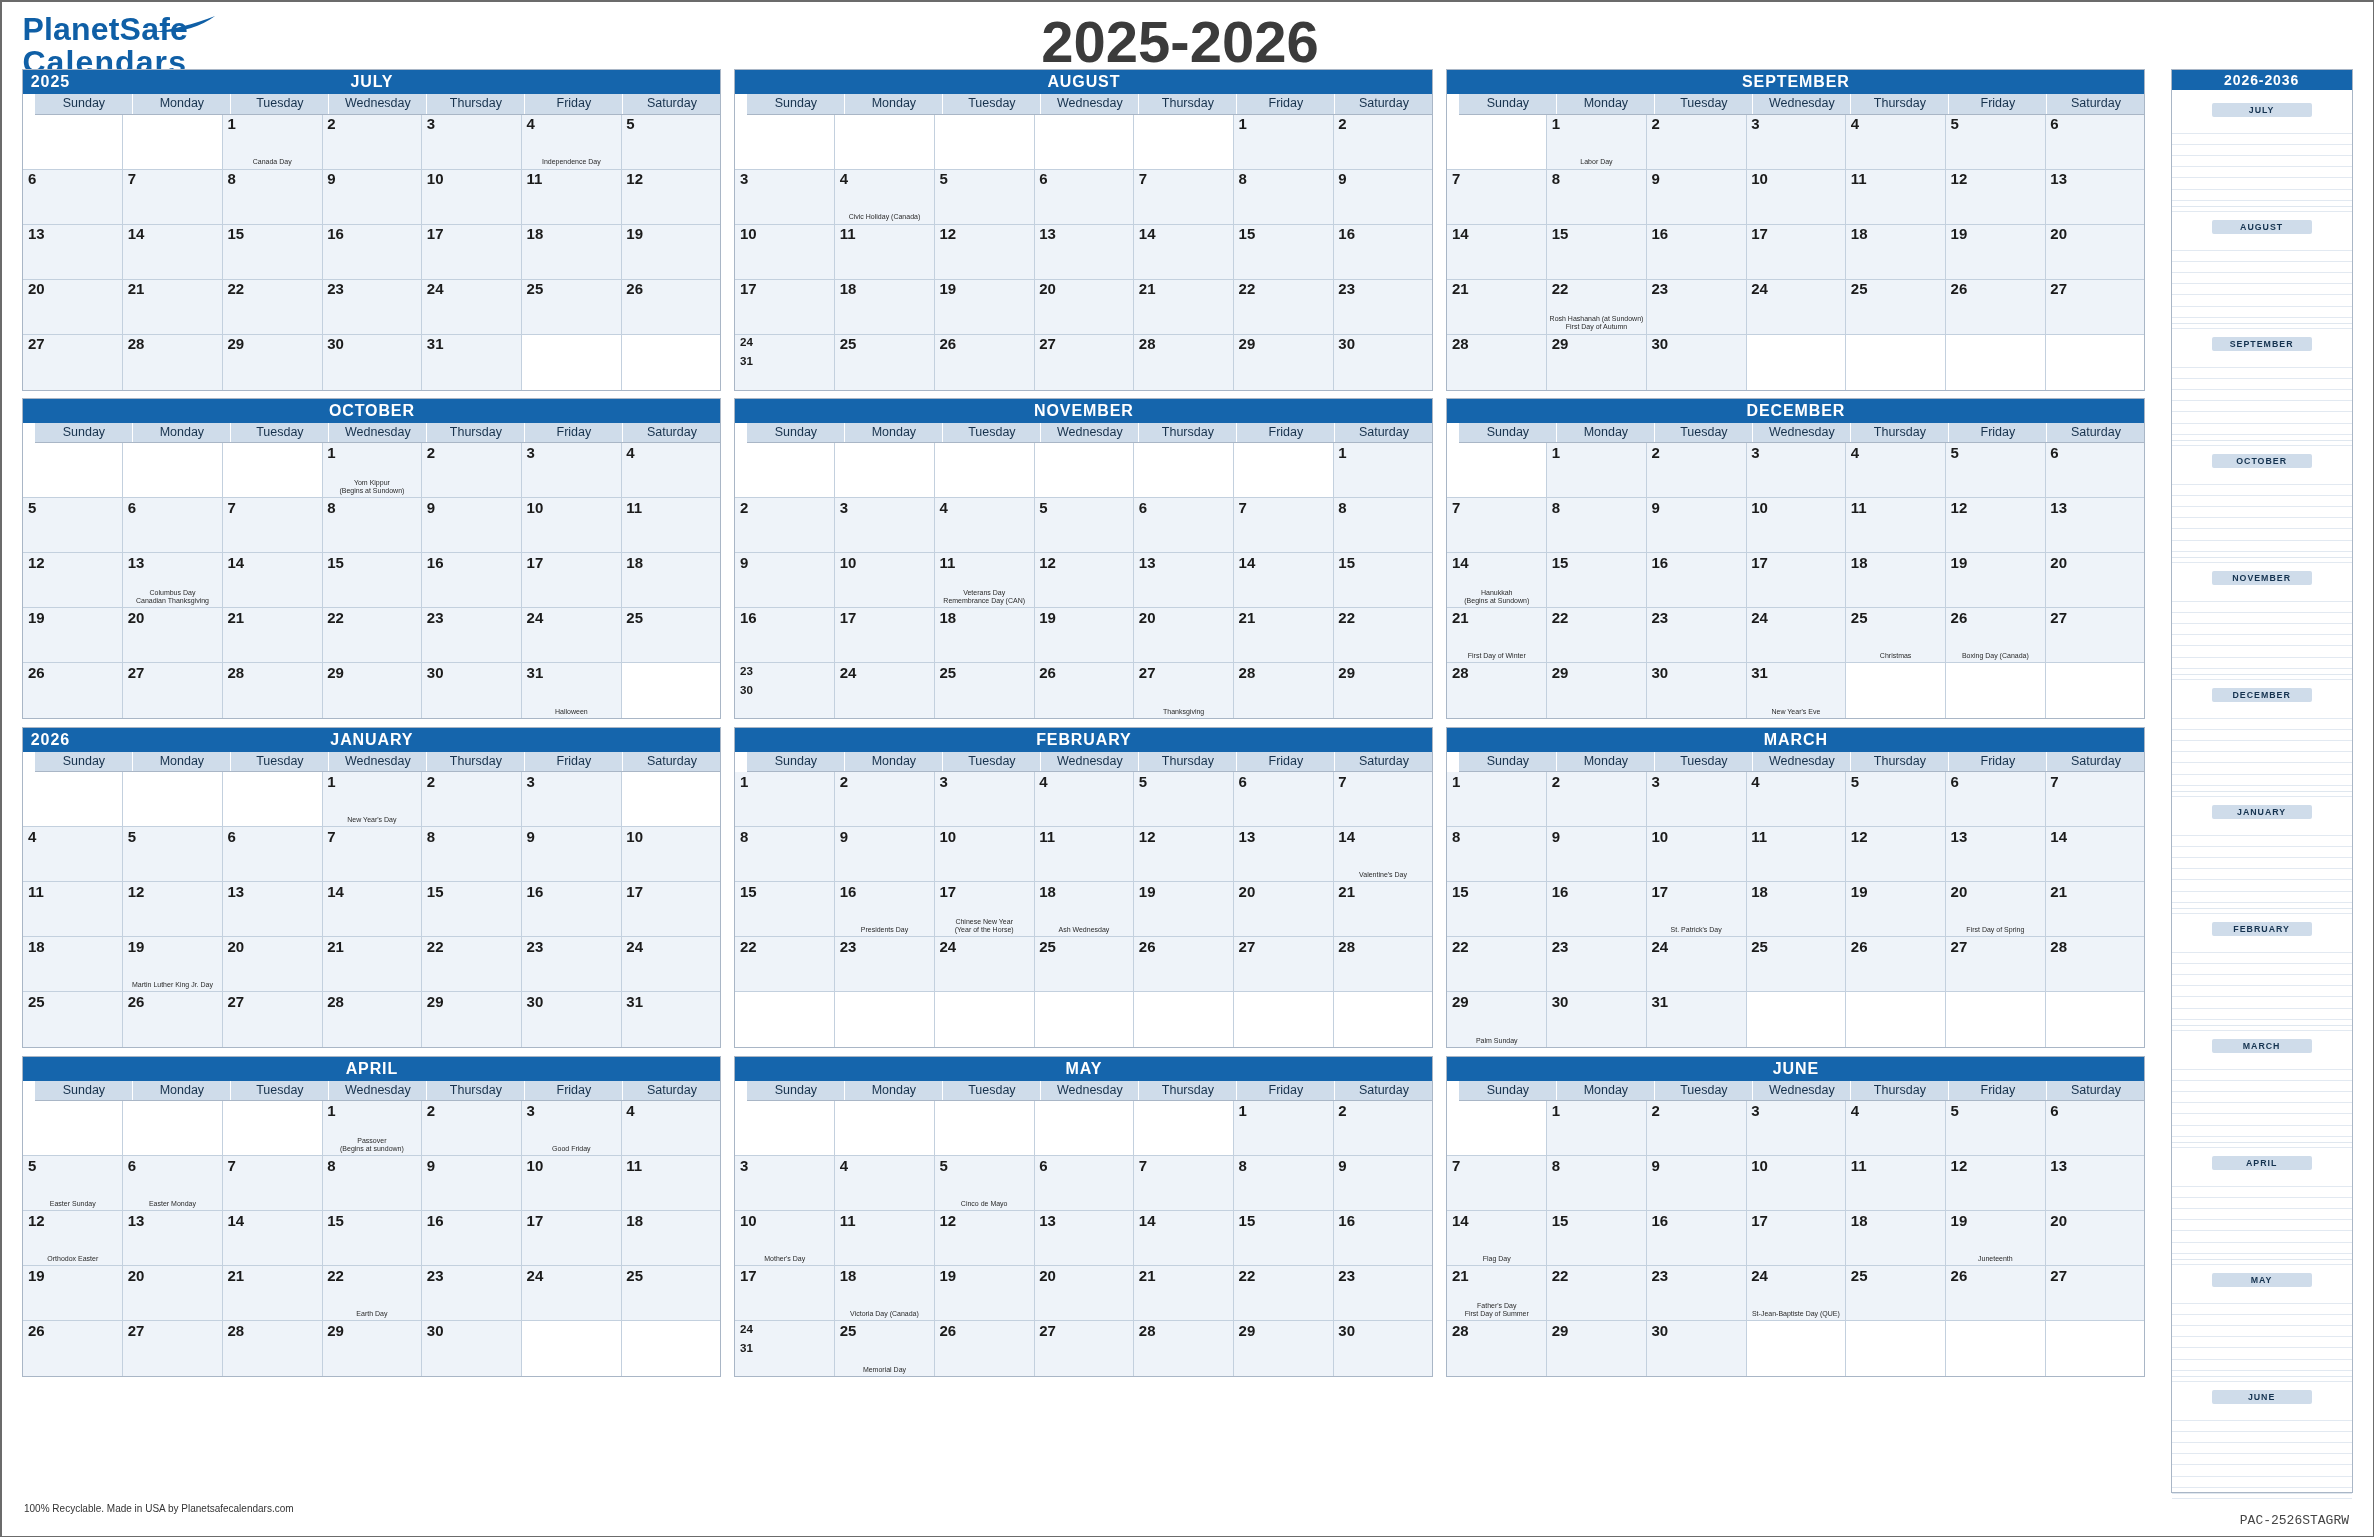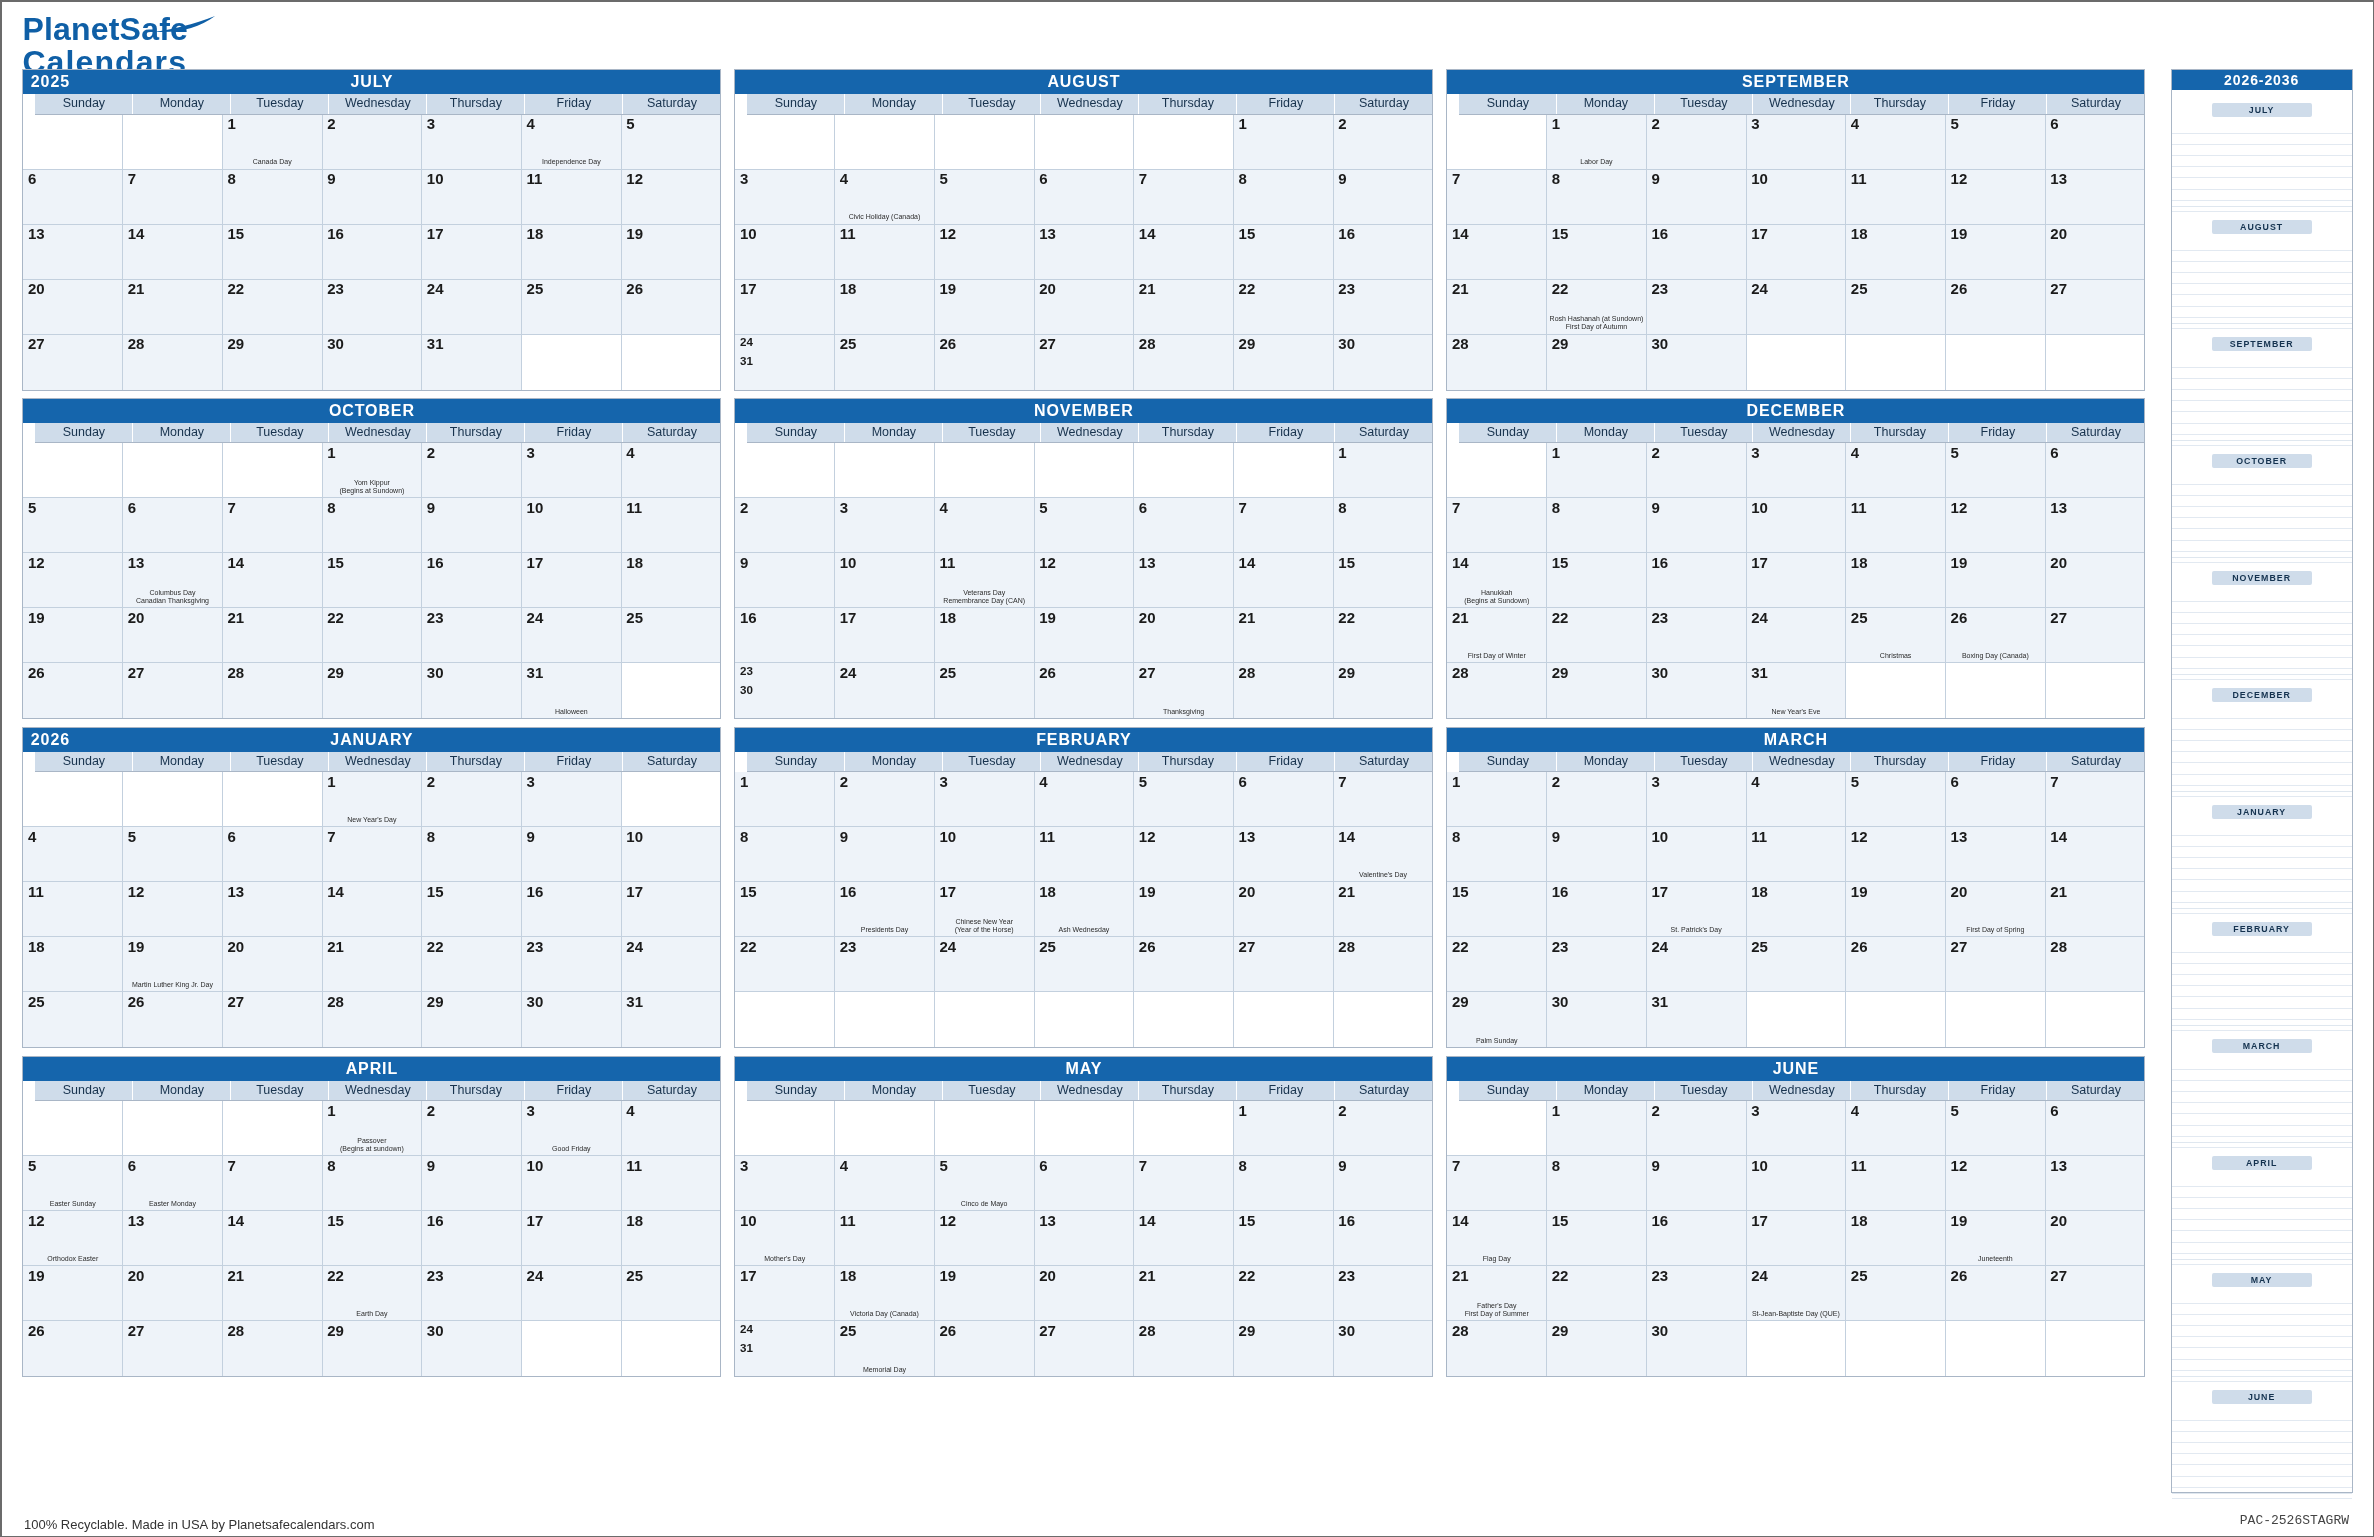--- a/index.html
+++ b/index.html
@@ -130,22 +130,22 @@
     text-align:center;
     border-radius:1.9px;
   }
   .lines{position:absolute;left:0;right:0;top:32px;bottom:1.9px;}
   .lines i{
     display:block;height:10.2px;
     border-bottom:0.9px solid #e2e9f1;
   }
   
   .footer-left{
-    position:absolute;left:22px;bottom:4px;
-    font-size:13px;color:#333;
+    position:absolute;left:22px;bottom:22px;
+    font-size:10px;color:#333;
   }
   .footer-right{
     position:absolute;right:24px;bottom:8.3px;
     font-size:13px;color:#444;font-family:Liberation Mono, monospace;
   }
 </style>
 </head>
 <body>
 
 <div class="page">
@@ -154,20 +154,23 @@
     <div class="brand-text">
       <div>PlanetSafe</div>
       <div class="l2">Calendars</div>
     </div>
     <div class="brand-underline"></div>
     <svg class="swoosh" viewBox="0 0 70 22">
       <path d="M2 18 C20 16 45 10 68 1 C50 14 28 20 2 18 Z" fill="#0f5fa6"></path>
     </svg>
   </div>
 
+  <div class="title-wrap">
+    <div style="font-size:58px;font-weight:bold;color:#3b3b3b;">2025-2026</div>
+  </div>
 
   <div class="grid" id="grid">
       <div class="row">
         <div class="month">
           <div class="mhead"><span class="yearbadge">2025</span><span>JULY</span></div>
           <div class="dow">
             <div>Sunday</div>
             <div>Monday</div>
             <div>Tuesday</div>
             <div>Wednesday</div>

